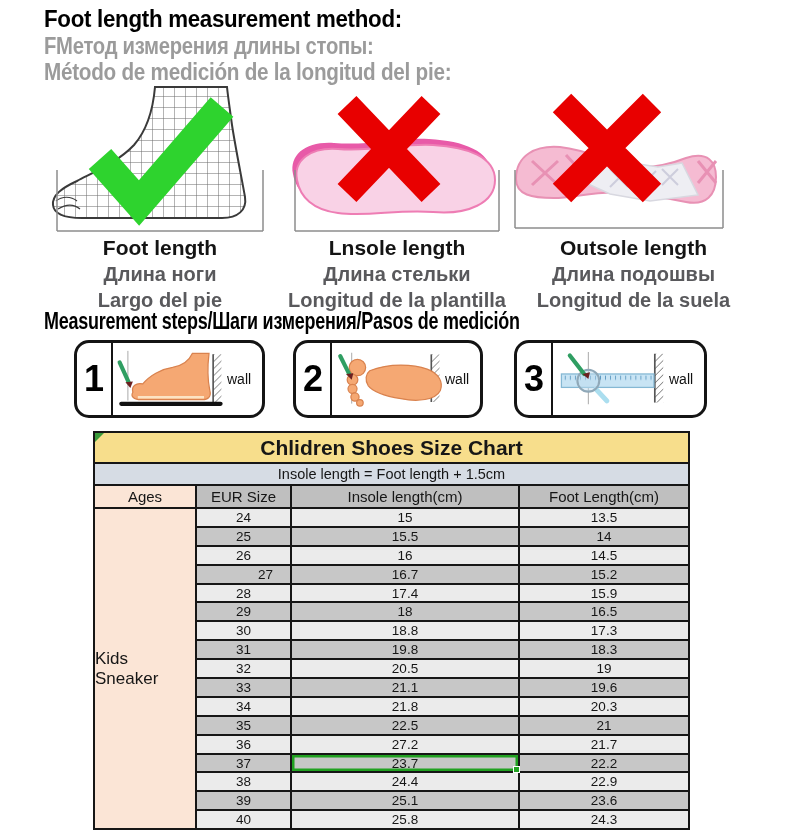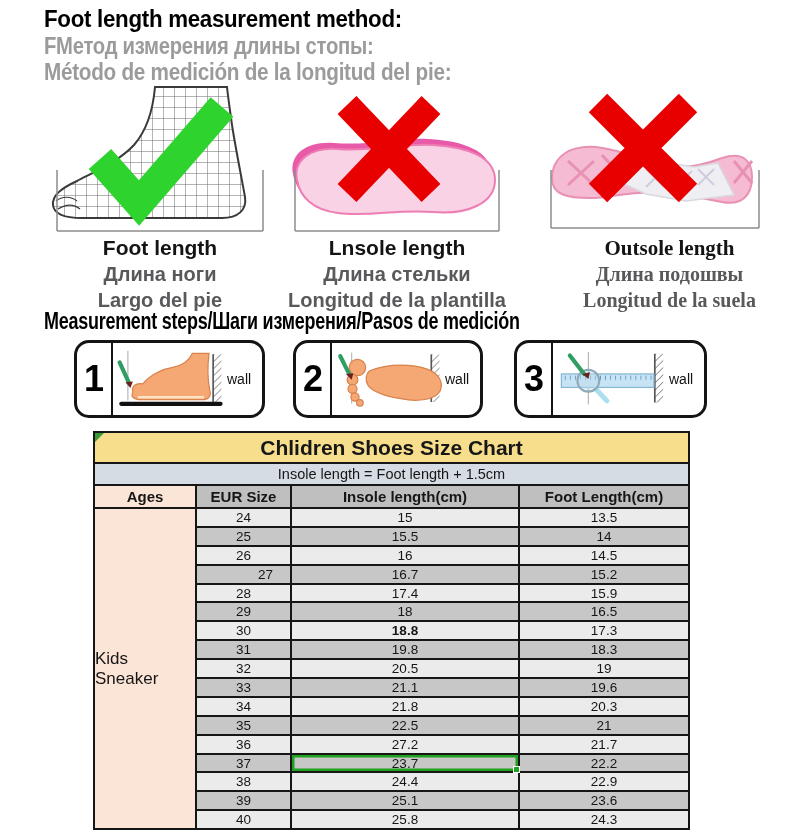--- a/index.html
+++ b/index.html
@@ -14,21 +14,21 @@
   .steps-hdr{position:absolute;left:44px;top:308px;font-size:23px;font-weight:bold;color:#000;
              white-space:nowrap;transform:scaleX(.78);transform-origin:0 50%;letter-spacing:-.3px;}
 
   
   .fig{position:absolute;top:85px;text-align:center;}
   .fig svg{display:block;}
   .fig .l1{font-size:21px;font-weight:bold;color:#141414;line-height:26px;margin-top:2px;}
   .fig .l2,.fig .l3{font-size:20px;font-weight:bold;color:#59595c;line-height:26px;}
   #fig-foot{left:42px;width:236px;}
   #fig-insole{left:283px;width:228px;}
-  #fig-outsole{left:546px;width:247px;font-family:Liberation Serif, serif;}
+  #fig-outsole{left:510px;width:247px;}
 
   .bracket{stroke:#8d8d8d;stroke-width:1.5;fill:none;}
   .chk{stroke:var(--check-green,#2ED32E);stroke-width:30;fill:none;stroke-linejoin:miter;}
   .xmark{stroke:var(--cross-red,#E80000);stroke-width:26;fill:none;}
   .wirefoot{fill:url(#wire);stroke:#3a3a3a;stroke-width:2;}
   .wire-detail{fill:none;stroke:#3a3a3a;stroke-width:1.2;}
   .insole-shadow{fill:#E85AA8;}
   .insole-body{fill:var(--insole-pink,#F9D2E6);stroke:#EE7DB4;stroke-width:2;}
   .outsole-body{fill:var(--outsole-pink,#F5BBD2);stroke:#E891B4;stroke-width:2;}
   .outsole-center{fill:#EEEEF3;stroke:#D8D8E0;stroke-width:1.5;}
@@ -61,21 +61,21 @@
   .szgrid{position:absolute;left:93px;top:431px;display:grid;
           grid-template-columns:100px 93px 226px 168px;
           grid-template-rows:29px 20px 21px repeat(17,16.9px);
           gap:2px;background:#161616;border:2px solid #161616;}
   .cell{display:flex;align-items:center;justify-content:center;background:#fff;color:#161616;}
   .title-cell{grid-column:1/5;background:var(--table-title-bg,#F7DE8C);
               font-size:21px;font-weight:bold;position:relative;}
   .corner-flag{position:absolute;left:0;top:0;width:0;height:0;
                border-top:9px solid #3A9A3A;border-right:9px solid transparent;}
   .formula-cell{grid-column:1/5;background:var(--formula-row-bg,#D6DCE4);font-size:14.5px;}
-  .colhdr{font-size:15px;font-weight:bold;background:var(--header-gray-bg,#BFBFBF);text-align:center;}
+  .colhdr{font-size:15px;font-weight:normal;background:var(--header-gray-bg,#BFBFBF);text-align:center;}
   .colhdr.ages{background:var(--ages-col-bg,#FBE5D6);}
   .ages-span{grid-column:1;grid-row:4/span 17;background:var(--ages-col-bg,#FBE5D6);font-size:17px;}
   .val{font-size:13.5px;}
   .val.light{background:var(--row-light-bg,#EBEBEB);}
   .val.dark{background:var(--row-dark-bg,#C7C7C7);}
   .val.selected{box-shadow:inset 0 0 0 2.5px var(--selected-cell-green,#21A121);position:relative;}
   .fill-handle{position:absolute;right:-2px;bottom:-2px;width:5px;height:5px;
                background:var(--selected-cell-green,#21A121);border:1px solid #fff;}
 </style>
 </head>
@@ -263,21 +263,21 @@
       <div class="cell val dark" style="grid-area: 7 / 2; padding-left: 44px;">27</div>
       <div class="cell val dark" style="grid-area: 7 / 3;">16.7</div>
       <div class="cell val dark" style="grid-area: 7 / 4;">15.2</div>
       <div class="cell val light" style="grid-area: 8 / 2;">28</div>
       <div class="cell val light" style="grid-area: 8 / 3;">17.4</div>
       <div class="cell val light" style="grid-area: 8 / 4;">15.9</div>
       <div class="cell val dark" style="grid-area: 9 / 2;">29</div>
       <div class="cell val dark" style="grid-area: 9 / 3;">18</div>
       <div class="cell val dark" style="grid-area: 9 / 4;">16.5</div>
       <div class="cell val light" style="grid-area: 10 / 2;">30</div>
-      <div class="cell val light" style="grid-area: 10 / 3; font-weight: bold;">18.8</div>
+      <div class="cell val light" style="grid-area: 10 / 3;">18.8</div>
       <div class="cell val light" style="grid-area: 10 / 4; text-align: right;">17.3</div>
       <div class="cell val dark" style="grid-area: 11 / 2;">31</div>
       <div class="cell val dark" style="grid-area: 11 / 3;">19.8</div>
       <div class="cell val dark" style="grid-area: 11 / 4;">18.3</div>
       <div class="cell val light" style="grid-area: 12 / 2;">32</div>
       <div class="cell val light" style="grid-area: 12 / 3;">20.5</div>
       <div class="cell val light" style="grid-area: 12 / 4;">19</div>
       <div class="cell val dark" style="grid-area: 13 / 2;">33</div>
       <div class="cell val dark" style="grid-area: 13 / 3;">21.1</div>
       <div class="cell val dark" style="grid-area: 13 / 4;">19.6</div>

